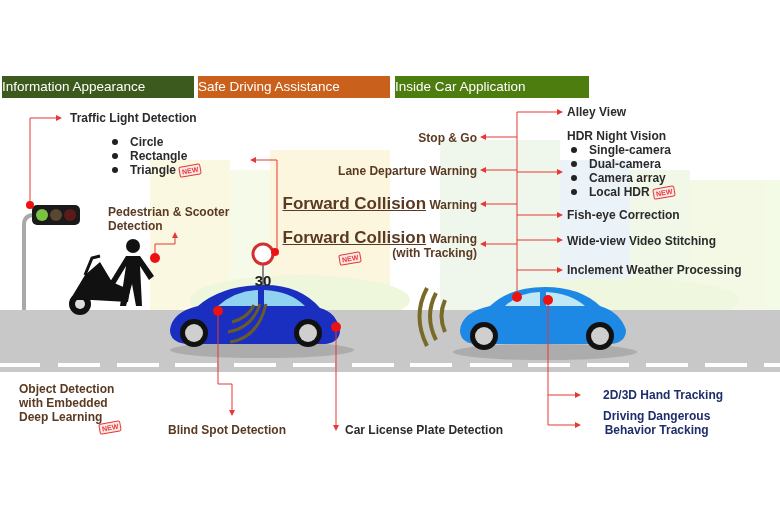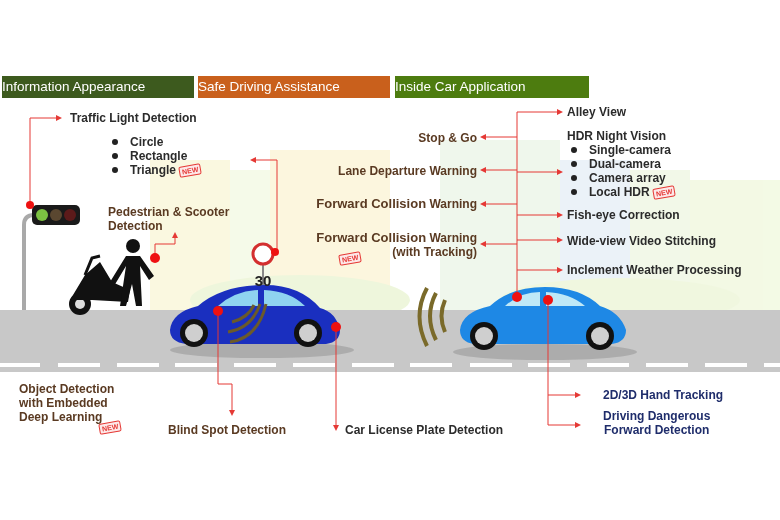--- a/index.html
+++ b/index.html
@@ -3,21 +3,21 @@
 <meta charset="utf-8">
 <style>
   html, body { margin:0; padding:0; }
   body { width:780px; height:520px; position:relative; overflow:hidden; background:#ffffff; font-family:"Liberation Sans", sans-serif; }
   .abs { position:absolute; }
   .cat { position:absolute; top:76px; height:22px; color:#fff; font-weight:normal; font-size:13.5px; line-height:22px; text-align:left; }
   .lbl { position:absolute; font-weight:bold; font-size:12px; white-space:nowrap; line-height:14px; }
   .brown { color:#5a3a22; }
   .dark { color:#2b2b2b; }
   .navy { color:#1f2d6b;text-align:center; }
-  .big { font-size:13px; }
+  .big { font-size:17px;text-decoration:underline; }
   .bullets { margin:0; padding:0; list-style:none; }
   .bullets li { position:relative; padding-left:22px; line-height:14px; }
   .bullets li::before { content:""; position:absolute; left:4px; top:4px; width:6px; height:6px; border-radius:50%; background:#222; }
   .new { display:inline-block; font-size:7px; font-weight:bold; color:#e53935; border:1.5px solid #e53935; border-radius:2px; padding:0 2px; line-height:9px; transform:rotate(-10deg); background:#fde8e8; vertical-align:middle; }
   svg.scene { position:absolute; left:0; top:0; }
 </style>
 </head>
 <body>
 
 <svg class="scene" width="780" height="520">
@@ -215,14 +215,14 @@
   </ul>
 </div>
 
 <div class="lbl dark" style="left:567px; top:208px;">Fish-eye Correction</div>
 <div class="lbl dark" style="left:567px; top:234px;">Wide-view Video Stitching</div>
 <div class="lbl dark" style="left:567px; top:263px;">Inclement Weather Processing</div>
 
 <div class="lbl navy" style="left:603px; top:388px;">2D/3D Hand Tracking</div>
 <div class="abs lbl navy" style="left:603px; top:409px;">
   <div>Driving Dangerous</div>
-  <div>Forward Detection</div>
+  <div>Behavior Tracking</div>
 </div>
 
 </body></html>

